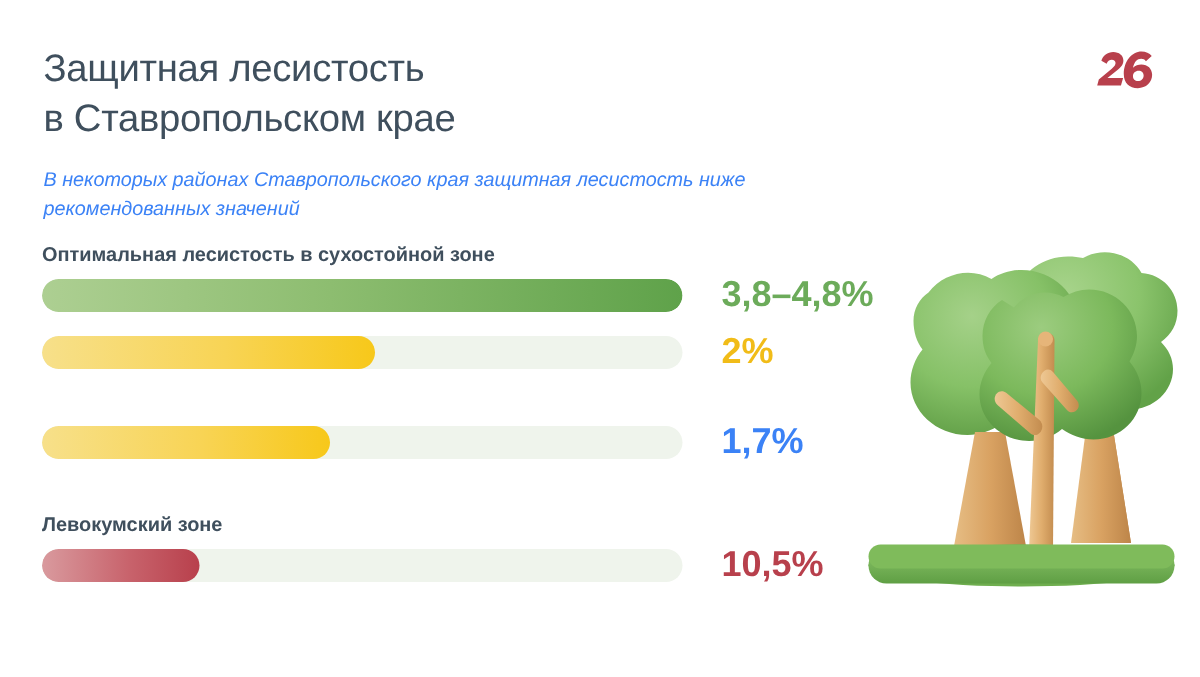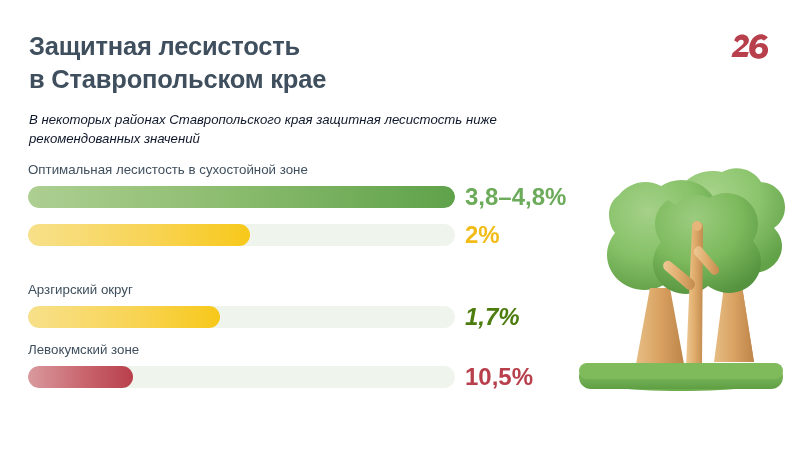--- a/index.html
+++ b/index.html
@@ -22,36 +22,36 @@
     background: #ffffff;
   }
 
   
   .title {
     position: absolute;
     left: 29px;
     top: 30px;
     width: 520px;
     font-size: 25.5px;
-    font-weight: bold;
+    font-weight: normal;
     line-height: 1.28;
     color: #3f4f5d;
     letter-spacing: -0.2px;
     white-space: pre-line;
   }
 
   .subtitle {
     position: absolute;
     left: 29px;
     top: 110px;
     width: 545px;
     font-size: 13.2px;
     font-style: italic;
     line-height: 1.45;
-    color: #0f172a;
+    color: #3b82f6;
     white-space: pre-line;
   }
 
   
   .logo {
     position: absolute;
     right: 26px;
     top: 30px;
     width: 48px;
     height: 40px;
@@ -67,21 +67,21 @@
     left: 28px;
     top: 163px;
     width: 560px;
   }
   .bar-row {
     position: relative;
     height: 60px;
   }
   .bar-label {
     font-size: 13.3px;
-    font-weight: normal;
+    font-weight: bold;
     color: #3f4f5d;
     line-height: 1;
     padding-bottom: 9px;
   }
   .bar-line {
     display: flex;
     align-items: center;
   }
   .bar-track {
     position: relative;
@@ -93,21 +93,21 @@
     flex: 0 0 auto;
   }
   .bar-fill {
     position: absolute;
     left: 0;
     top: 0;
     bottom: 0;
     border-radius: 11px;
   }
   .bar-value {
-    margin-left: 10px;
+    margin-left: 26px;
     font-size: 24px;
     font-weight: bold;
     line-height: 1;
     white-space: nowrap;
   }
 
   
   .trees {
     position: absolute;
     left: 556px;
@@ -152,26 +152,25 @@
     <div class="bar-row">
       <div class="bar-line">
         <div class="bar-track">
           <div class="bar-fill" style="width:52%;background:linear-gradient(90deg,#f7e08a 0%,#f8d455 55%,#f7c81a 100%);"></div>
         </div>
         <div class="bar-value" style="color:#f1bc18;">2%</div>
       </div>
     </div>
 
     <div class="bar-row">
-      <div class="bar-label">Арзгирский округ</div>
       <div class="bar-line">
         <div class="bar-track">
           <div class="bar-fill" style="width:45%;background:linear-gradient(90deg,#f7e08a 0%,#f8d455 55%,#f7c81a 100%);"></div>
         </div>
-        <div class="bar-value" style="color:#4d7c0f;font-style:italic;">1,7%</div>
+        <div class="bar-value" style="color:#3b82f6;">1,7%</div>
       </div>
     </div>
 
     <div class="bar-row">
       <div class="bar-label">Левокумский зоне</div>
       <div class="bar-line">
         <div class="bar-track">
           <div class="bar-fill" style="width:24.5%;background:linear-gradient(90deg,#d99a9e 0%,#c8636c 55%,#b8404c 100%);"></div>
         </div>
         <div class="bar-value" style="color:#b8404c;">10,5%</div>

